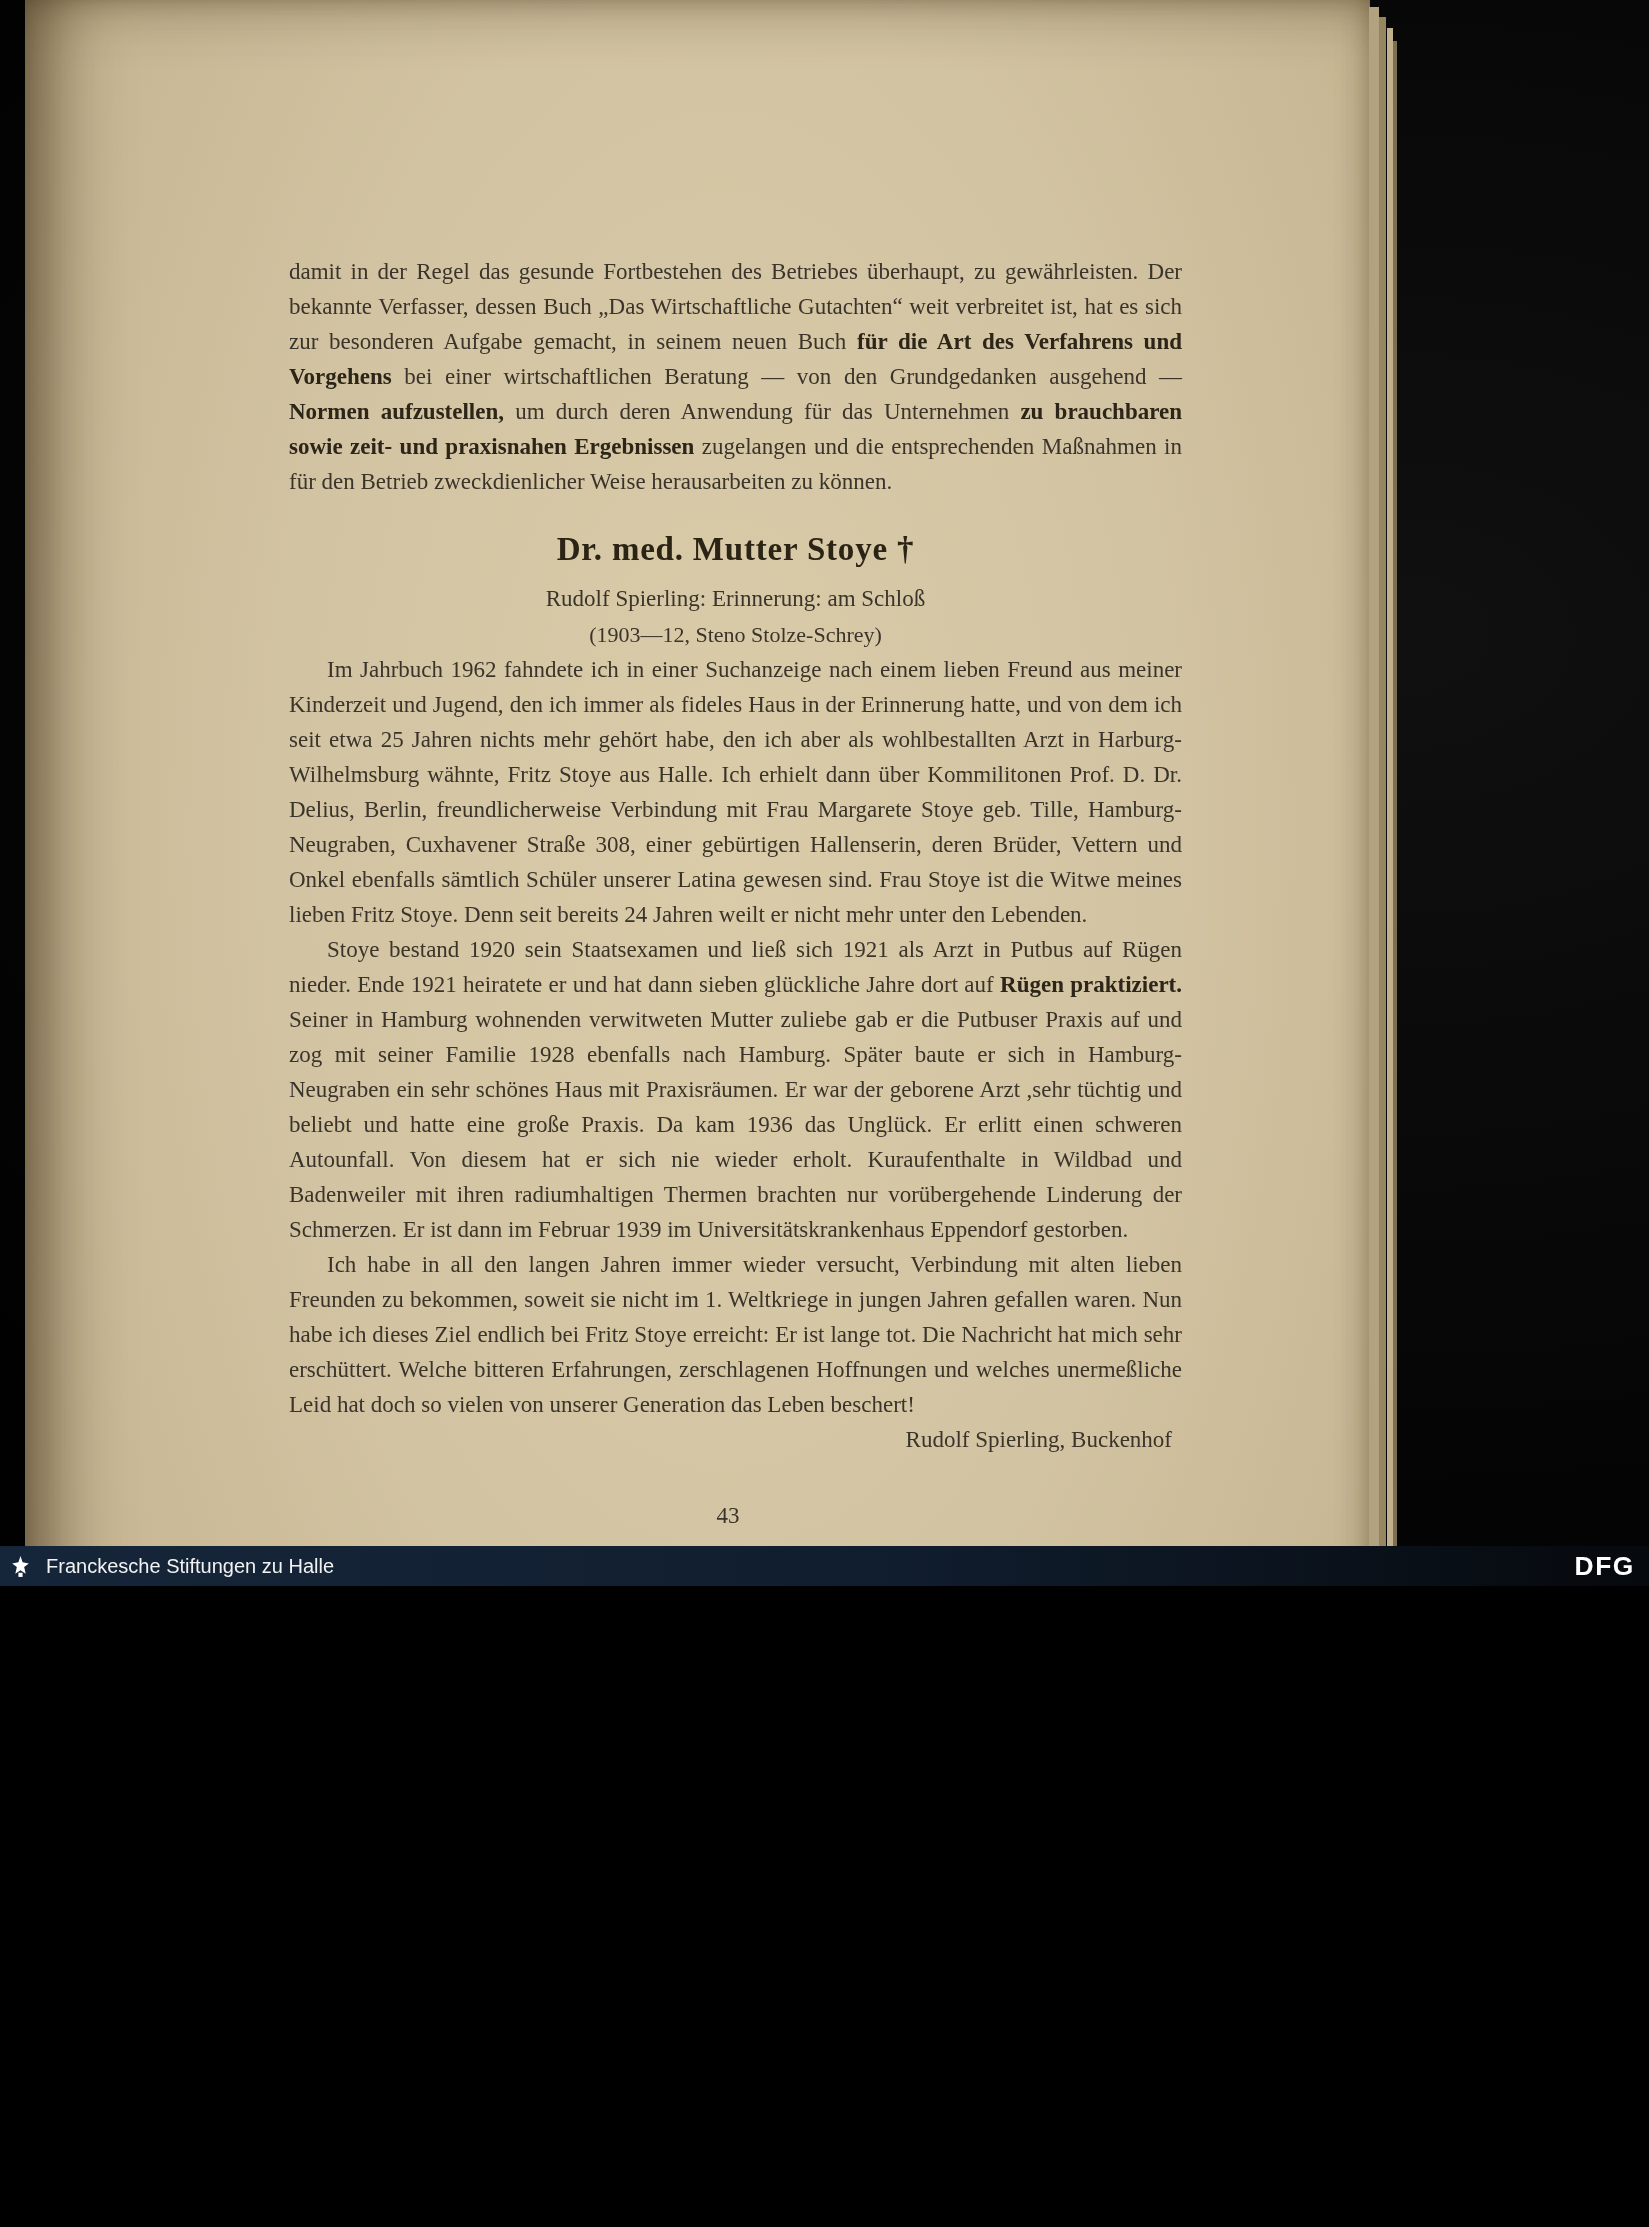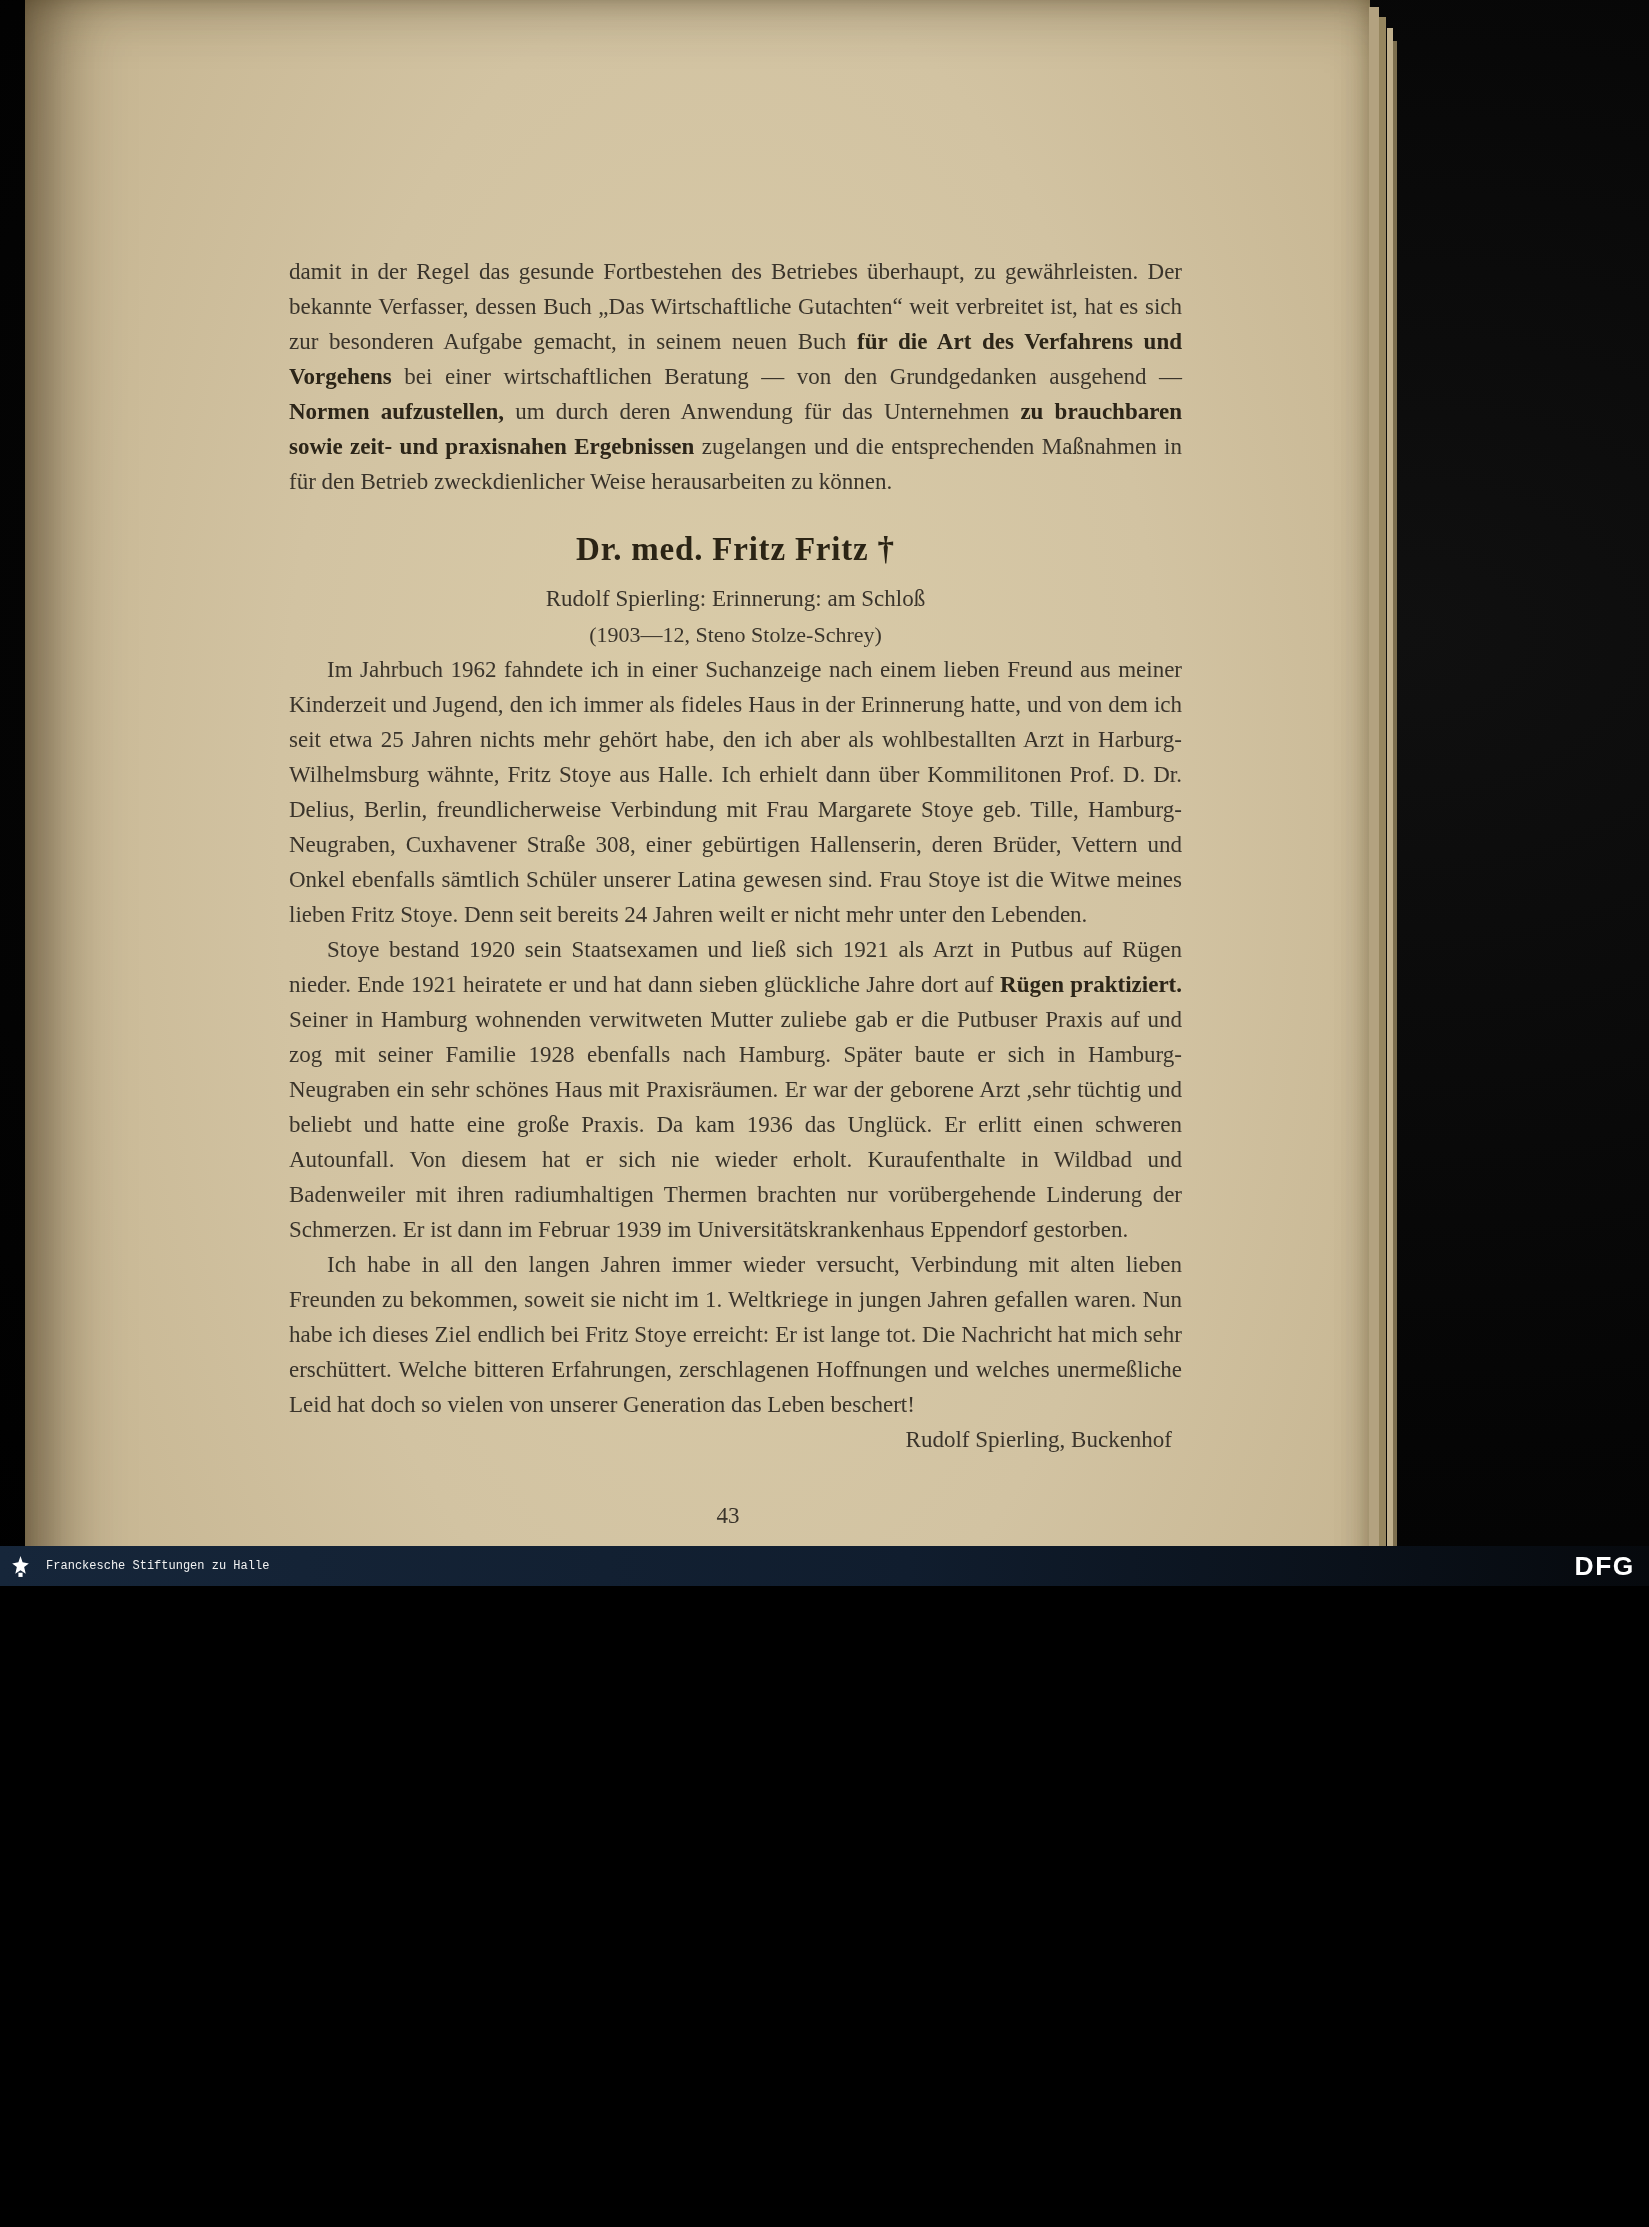--- a/index.html
+++ b/index.html
@@ -53,40 +53,40 @@
     position:absolute; left:0; bottom:0; width:1650px; height:40px;
     background:linear-gradient(90deg, #16263a 0%, #101d2e 55%, #06090d 100%);
     display:flex; align-items:center;
     color:#fff;
   }
   .library-logo {
     width:28px; height:28px; margin-left:6.6px; margin-right:11.5px;
     display:flex; align-items:center; justify-content:center;
   }
   .library-name {
-    font-family:Liberation Mono, monospace;
-    font-size:12px; color:#f2f2f2;
+    font-family:Liberation Sans, sans-serif;
+    font-size:20px; color:#f2f2f2;
   }
   .dfg {
     margin-left:auto; margin-right:15px;
     font-family:"Liberation Sans","DejaVu Sans",sans-serif;
     font-weight:700; font-size:26.4px; letter-spacing:1.6px; color:#ffffff;
   }
 </style>
 </head>
 <body>
 
 <div class="scene">
 
   <div class="page">
     <div class="text-block">
 
       <p class="intro"><span>damit in der Regel das gesunde Fortbestehen des Betriebes überhaupt, zu gewährleisten. Der bekannte Verfasser, dessen Buch „Das Wirtschaftliche Gutachten“ weit verbreitet ist, hat es sich zur besonderen Aufgabe gemacht, in seinem neuen Buch </span><span class="b">für die Art des Verfahrens und Vorgehens</span><span> bei einer wirtschaftlichen Beratung — von den Grundgedanken ausgehend — </span><span class="b">Normen aufzustellen,</span><span> um durch deren Anwendung für das Unternehmen </span><span class="b">zu brauchbaren sowie zeit- und praxisnahen Ergebnissen</span><span> zugelangen und die entsprechenden Maßnahmen in für den Betrieb zweckdienlicher Weise herausarbeiten zu können.</span></p>
 
-      <h1 class="obit-heading">Dr. med. Fritz Fritz †</h1>
+      <h1 class="obit-heading">Dr. med. Mutter Stoye †</h1>
 
       <div class="byline">Rudolf Spierling: Erinnerung: am Schloß</div>
 
       <div class="dates">(1903—12, Steno Stolze-Schrey)</div>
 
       <p class="body-para first-body"><span>Im Jahrbuch 1962 fahndete ich in einer Suchanzeige nach einem lieben Freund aus meiner Kinderzeit und Jugend, den ich immer als fideles Haus in der Erinnerung hatte, und von dem ich seit etwa 25 Jahren nichts mehr gehört habe, den ich aber als wohlbestallten Arzt in Harburg-Wilhelmsburg wähnte, Fritz Stoye aus Halle. Ich erhielt dann über Kommilitonen Prof. D. Dr. Delius, Berlin, freundlicherweise Verbindung mit Frau Margarete Stoye geb. Tille, Hamburg-Neugraben, Cuxhavener Straße 308, einer gebürtigen Hallenserin, deren Brüder, Vettern und Onkel ebenfalls sämtlich Schüler unserer Latina gewesen sind. Frau Stoye ist die Witwe meines lieben Fritz Stoye. Denn seit bereits 24 Jahren weilt er nicht mehr unter den Lebenden.</span></p>
 
       <p class="body-para"><span>Stoye bestand 1920 sein Staatsexamen und ließ sich 1921 als Arzt in Putbus auf Rügen nieder. Ende 1921 heiratete er und hat dann sieben glückliche Jahre dort auf </span><span class="b">Rügen praktiziert.</span><span> Seiner in Hamburg wohnenden verwitweten Mutter zuliebe gab er die Putbuser Praxis auf und zog mit seiner Familie 1928 ebenfalls nach Hamburg. Später baute er sich in Hamburg-Neugraben ein sehr schönes Haus mit Praxisräumen. Er war der geborene Arzt ,sehr tüchtig und beliebt und hatte eine große Praxis. Da kam 1936 das Unglück. Er erlitt einen schweren Autounfall. Von diesem hat er sich nie wieder erholt. Kuraufenthalte in Wildbad und Badenweiler mit ihren radiumhaltigen Thermen brachten nur vorübergehende Linderung der Schmerzen. Er ist dann im Februar 1939 im Universitätskrankenhaus Eppendorf gestorben.</span></p>
 
       <p class="body-para"><span>Ich habe in all den langen Jahren immer wieder versucht, Verbindung mit alten lieben Freunden zu bekommen, soweit sie nicht im 1. Weltkriege in jungen Jahren gefallen waren. Nun habe ich dieses Ziel endlich bei Fritz Stoye erreicht: Er ist lange tot. Die Nachricht hat mich sehr erschüttert. Welche bitteren Erfahrungen, zerschlagenen Hoffnungen und welches unermeßliche Leid hat doch so vielen von unserer Generation das Leben beschert!</span></p>

